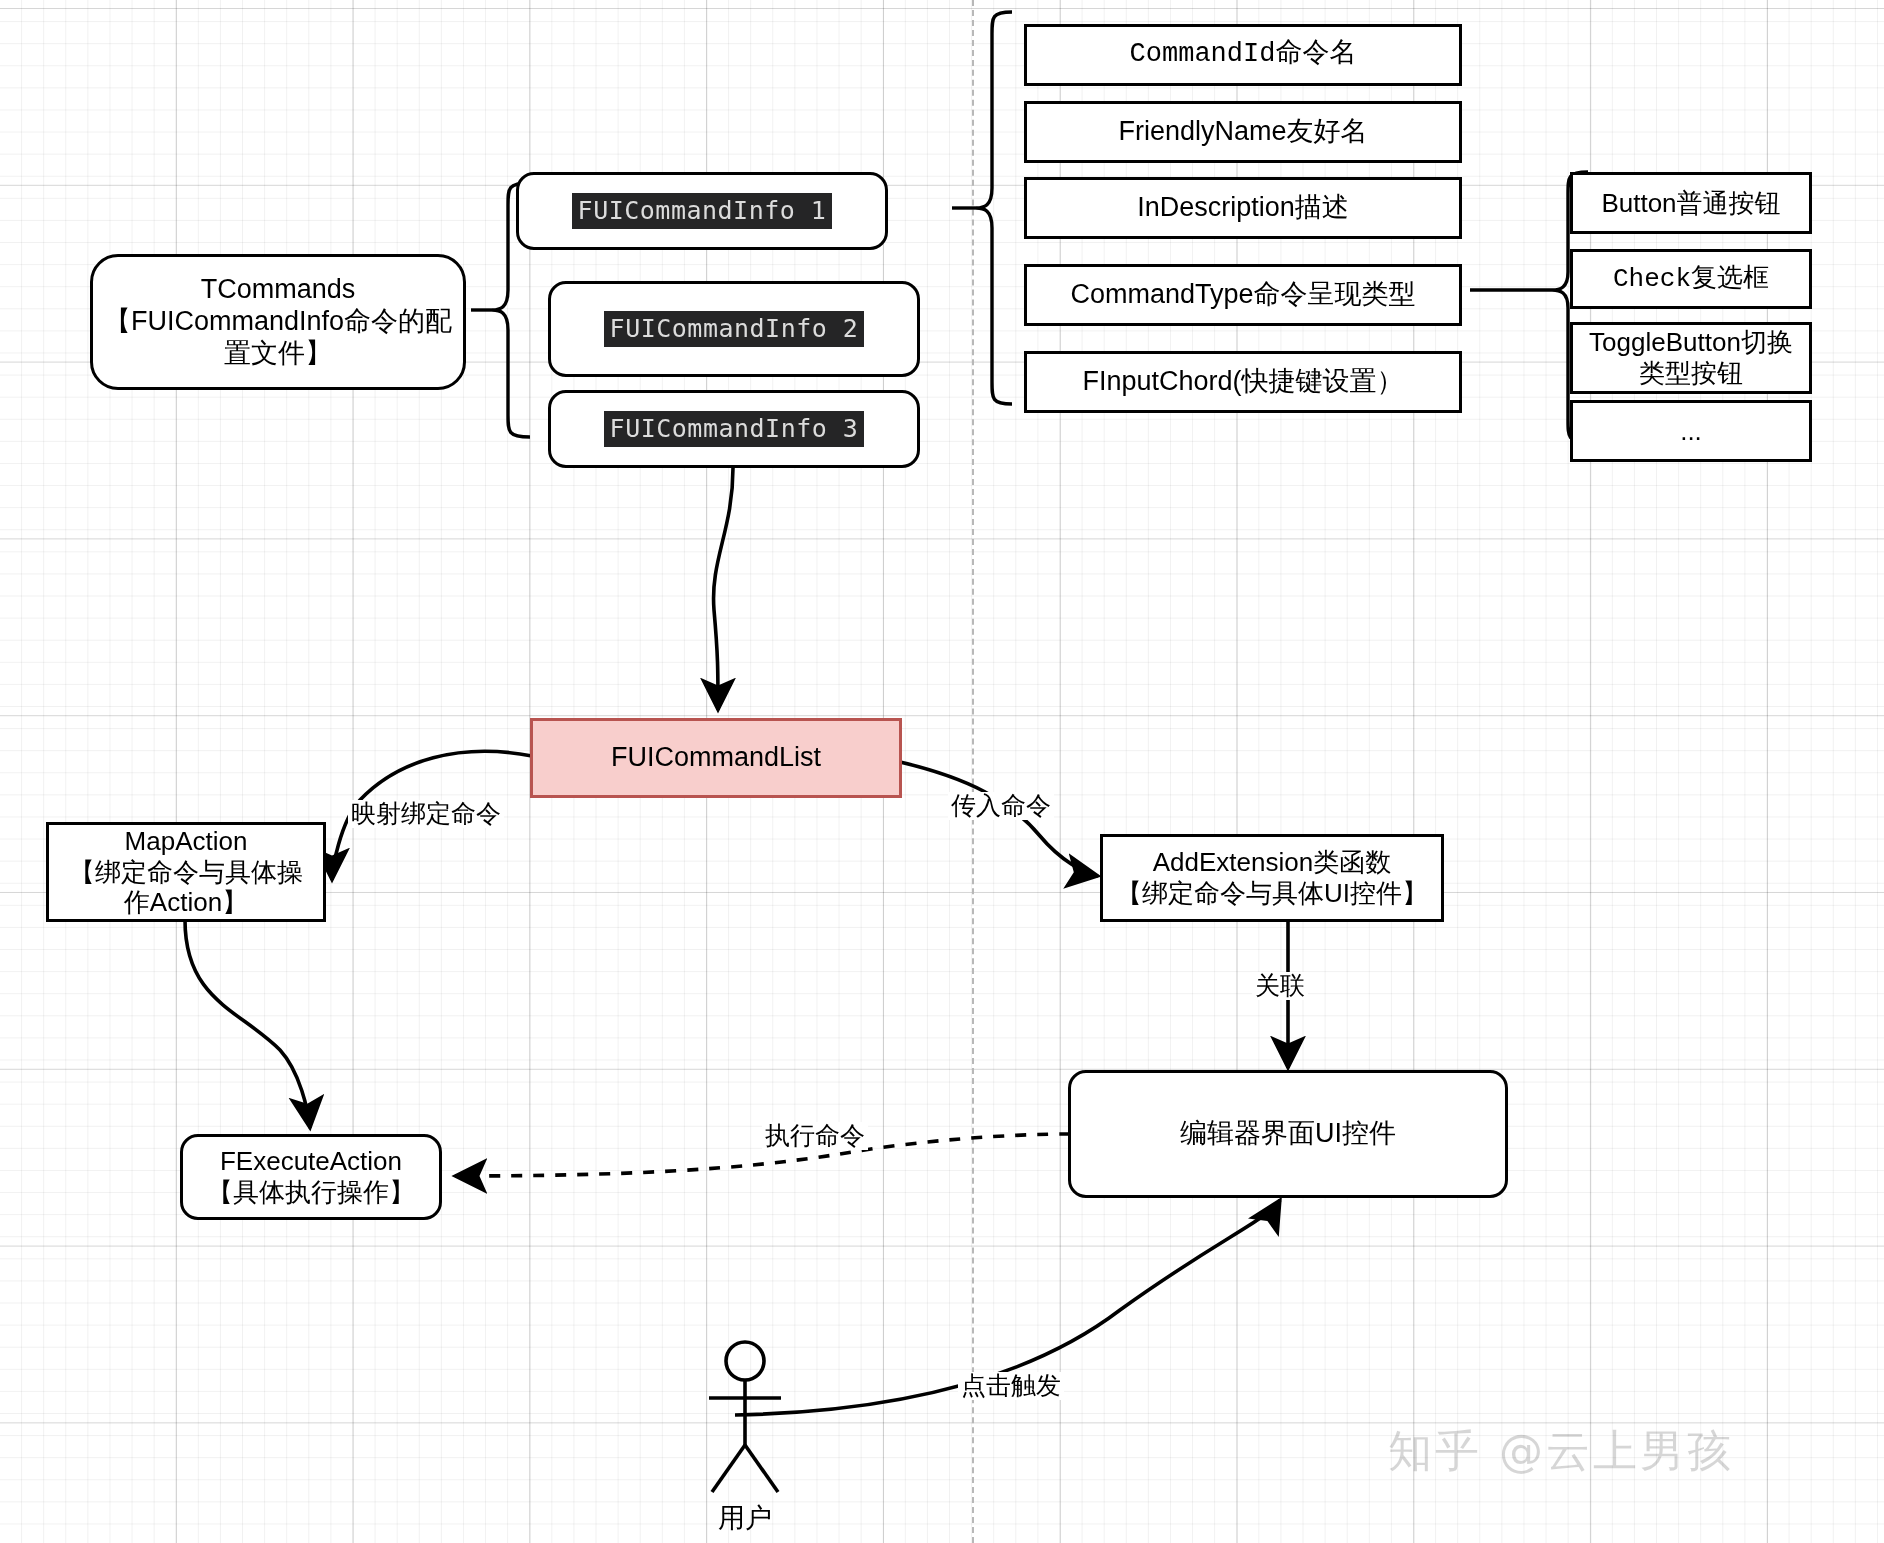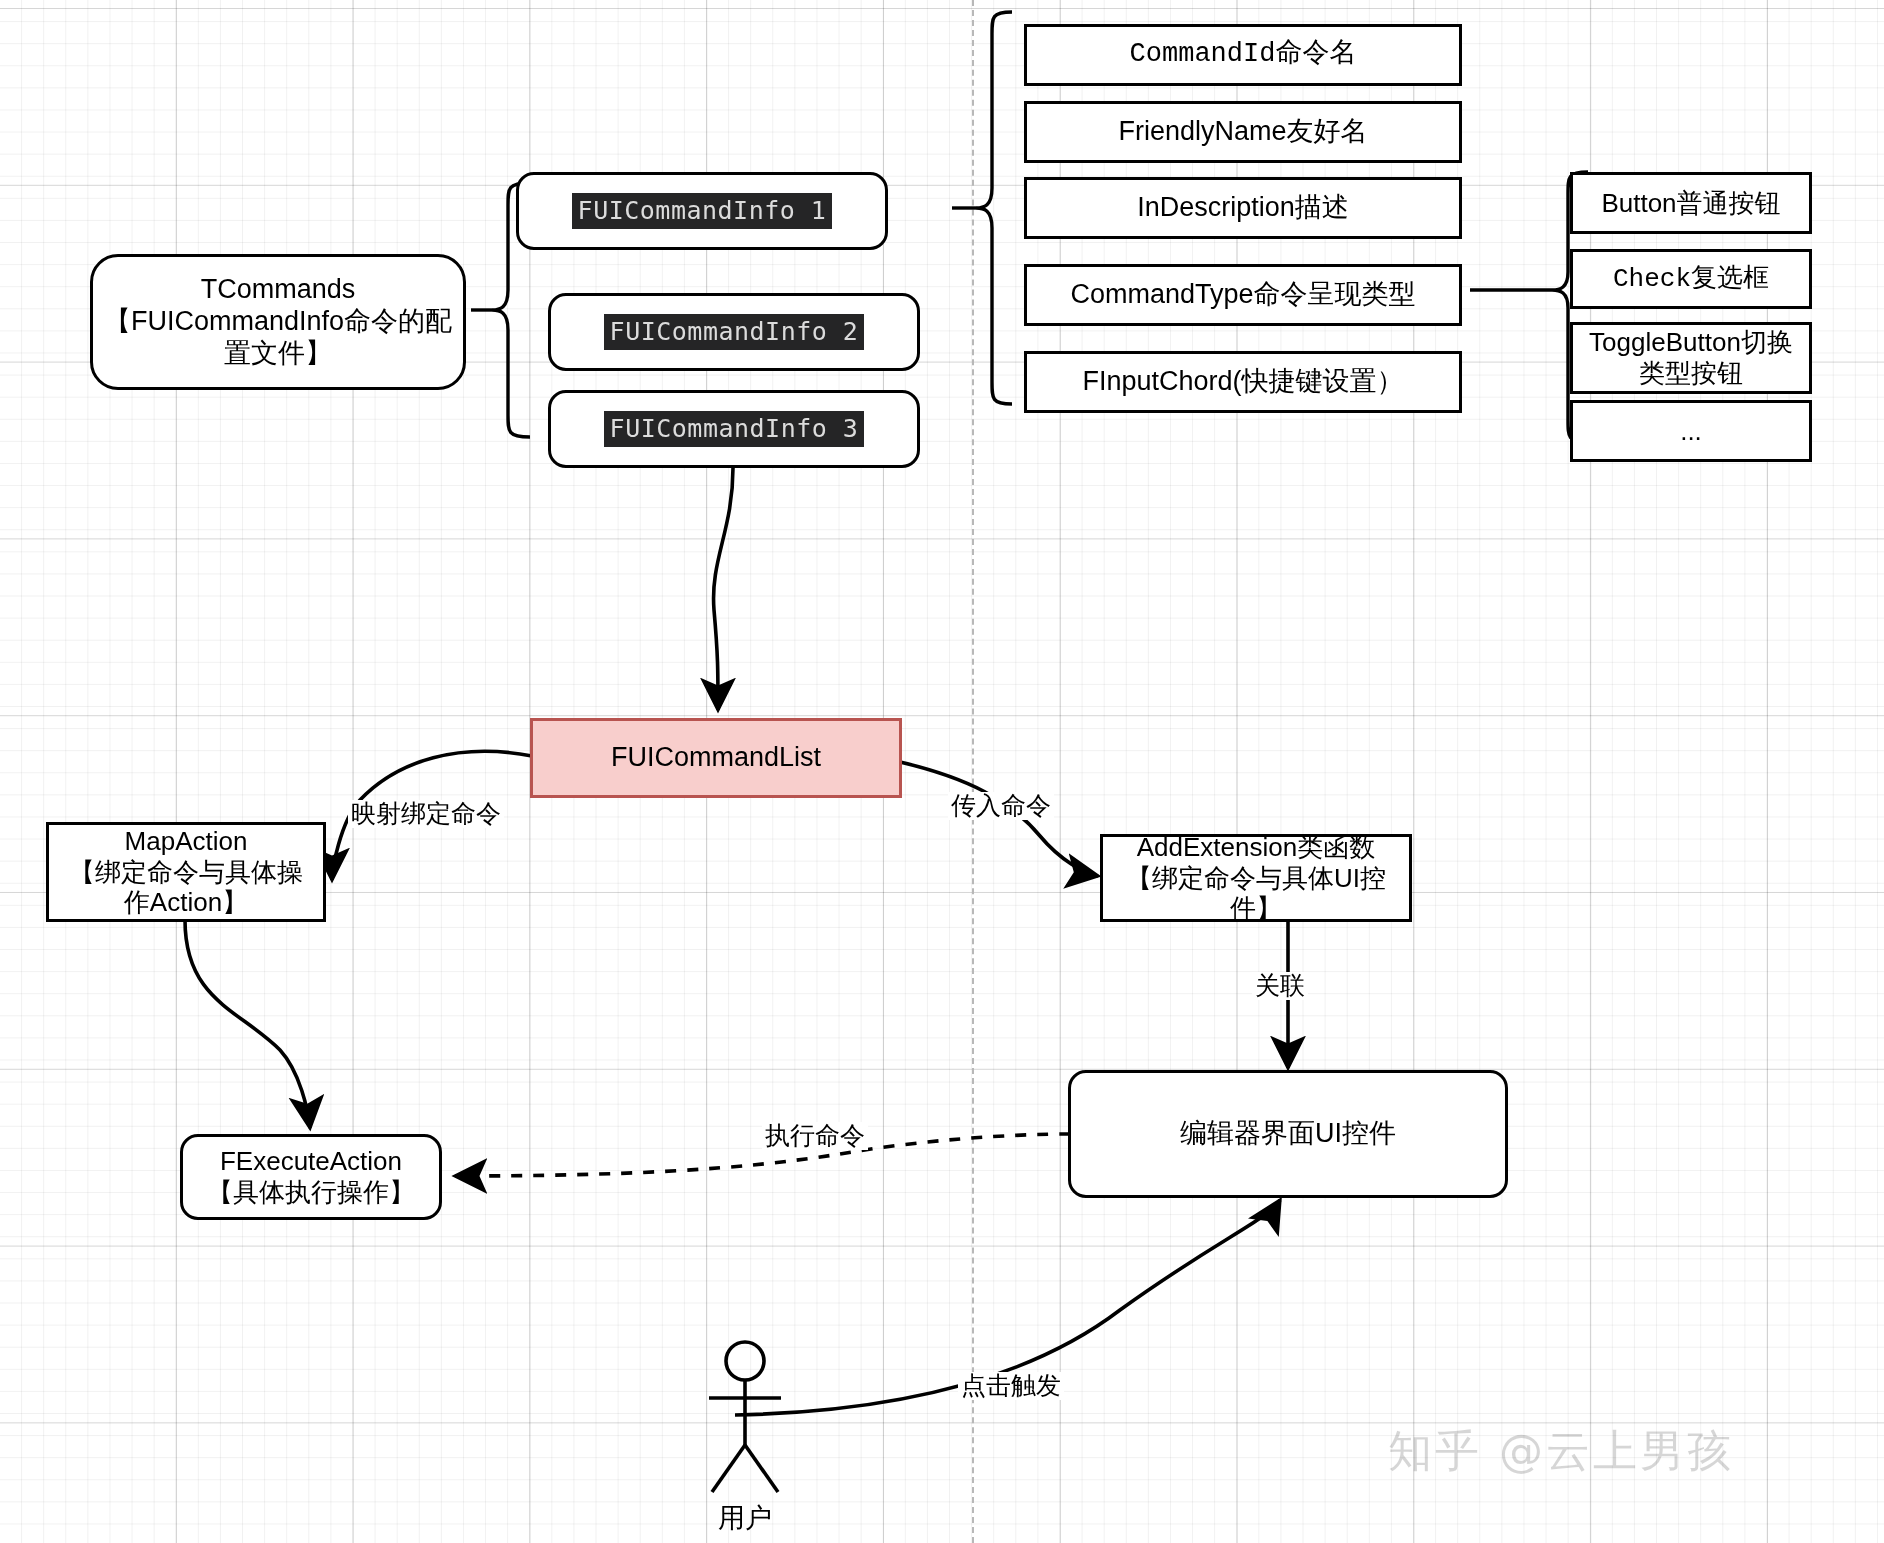--- a/index.html
+++ b/index.html
@@ -163,21 +163,21 @@
   </svg>
 
   <div class="node" style="left:90px; top:254px; width:376px; height:136px;border-radius:28px;">
     <span>TCommands
 【FUICommandInfo命令的配置文件】</span>
   </div>
 
   <div class="code-node" style="left:516px; top:172px; width:372px; height:78px;">
     <span class="code-chip">FUICommandInfo 1</span>
   </div>
-  <div class="code-node" style="left:548px; top:293px; width:372px; height:78px;">
+  <div class="code-node" style="left:548px; top:281px; width:372px; height:96px;">
     <span class="code-chip">FUICommandInfo 2</span>
   </div>
   <div class="code-node" style="left:548px; top:390px; width:372px; height:78px;">
     <span class="code-chip">FUICommandInfo 3</span>
   </div>
 
   <div class="node" style="left:1024px; top:24px; width:438px; height:62px;font-family:Liberation Mono, monospace;">
     <span>CommandId命令名</span>
   </div>
   <div class="node" style="left:1024px; top:101px; width:438px; height:62px;">
@@ -208,21 +208,21 @@
 
   <div class="node pink" style="left:530px; top:718px; width:372px; height:80px;">
     <span>FUICommandList</span>
   </div>
 
   <div class="node" style="left:46px; top:822px; width:280px; height:100px; font-size:26px;">
     <span>MapAction
 【绑定命令与具体操作Action】</span>
   </div>
 
-  <div class="node" style="left:1100px; top:834px; width:312px; height:88px; font-size:26px;">
+  <div class="node" style="left:1100px; top:834px; width:344px; height:88px; font-size:26px;">
     <span>AddExtension类函数
 【绑定命令与具体UI控件】</span>
   </div>
 
   <div class="node rounded" style="left:180px; top:1134px; width:262px; height:86px; font-size:26px;">
     <span>FExecuteAction
 【具体执行操作】</span>
   </div>
 
   <div class="node rounded" style="left:1068px; top:1070px; width:440px; height:128px;">

